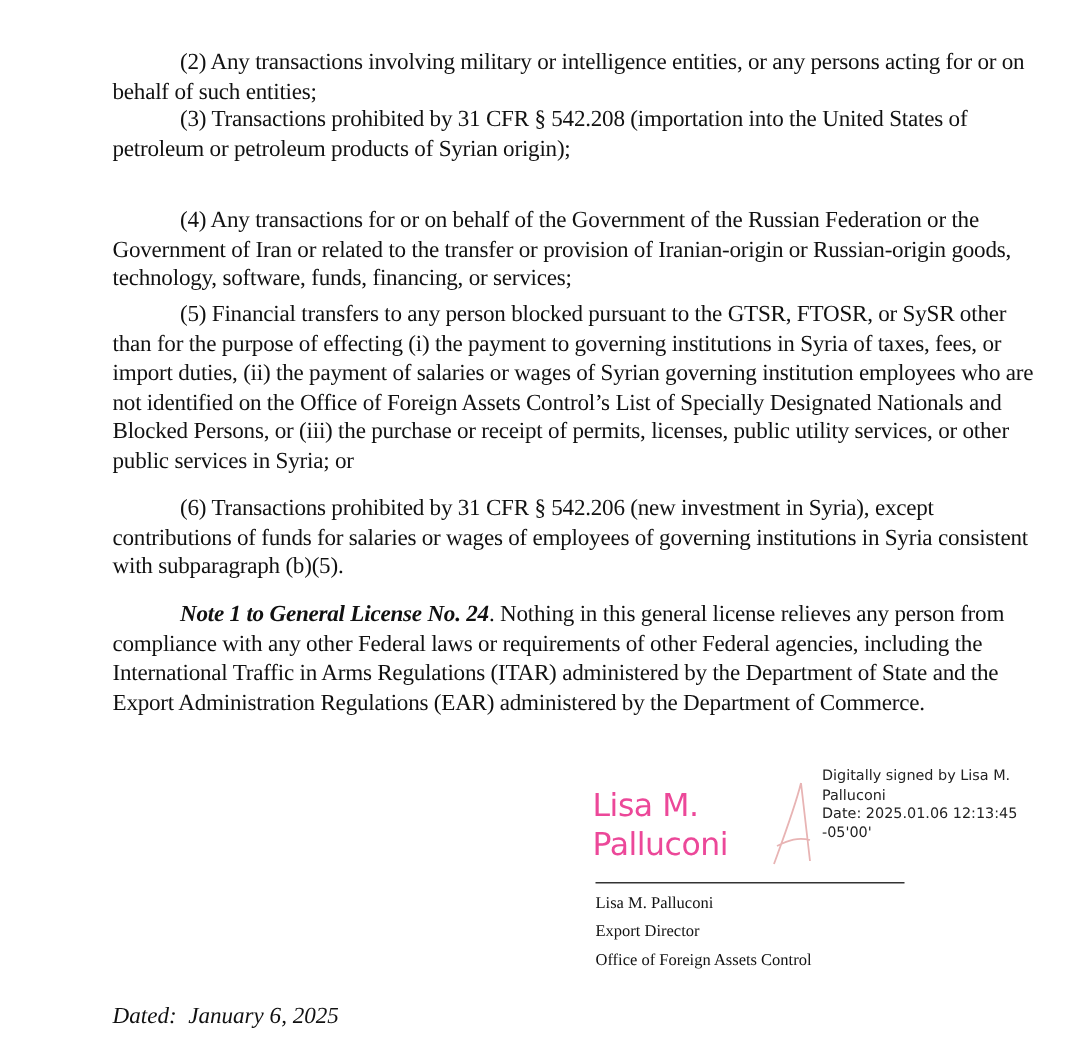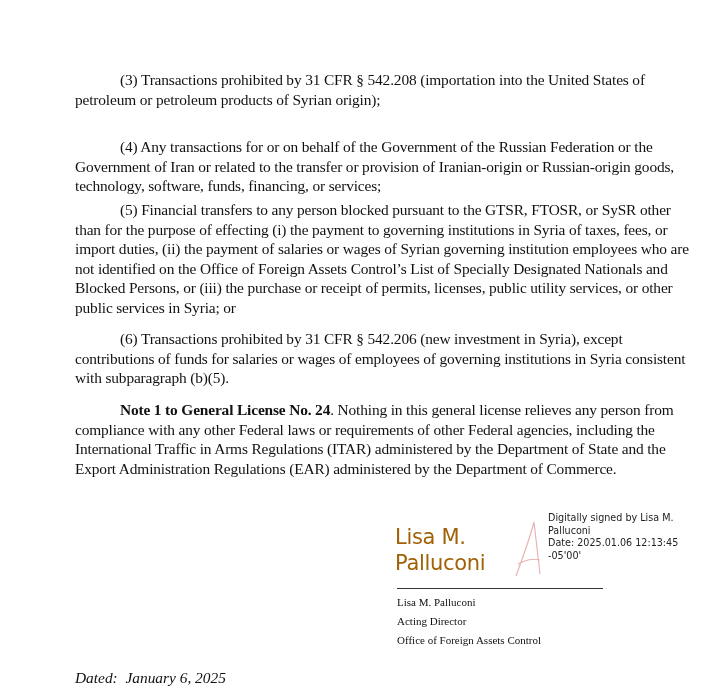--- a/index.html
+++ b/index.html
@@ -7,25 +7,25 @@
       width: 713px; height: 700px; overflow: hidden; position: relative;
       font-family: "Liberation Serif", serif; color: #111111;
     }
     .page { position: absolute; left: 0; top: 0; width: 713px; height: 700px; background: #fff; }
     .para {
       position: absolute; left: 75px; width: 615px;
       font-size: 15.4px; line-height: 19.5px; margin: 0;
       letter-spacing: -0.15px;
     }
     .indent { display: inline-block; width: 45px; }
-    .note-title { font-weight: bold; }
+    .note-title { font-weight: bold; font-style: italic; }
     .sig-hand {
       position: absolute; left: 395px; top: 524px;
       font-family: "DejaVu Sans", sans-serif; font-size: 21px; line-height: 26px;
-      color: #a16207; letter-spacing: -0.3px;
+      color: #ec4899; letter-spacing: -0.3px;
     }
     .sig-digital {
       position: absolute; left: 548px; top: 512px; width: 160px;
       font-family: "DejaVu Sans", sans-serif; font-size: 9.6px; line-height: 12.5px;
       color: #222;
     }
     .sig-mark { position: absolute; left: 512px; top: 520px; width: 30px; height: 60px; }
     .sig-line {
       position: absolute; left: 397px; top: 588px; width: 206px; height: 1px; background: #333;
     }
@@ -35,20 +35,23 @@
     }
     .dated {
       position: absolute; left: 75px; top: 668px; font-size: 15.4px; line-height: 19px; font-style: italic;
     }
   </style>
 </head>
 <body>
 
 <div class="page">
 
+  <p class="para" style="top:32px;">
+    <span class="indent"></span><span>(2)</span> <span>Any transactions involving military or intelligence entities, or any persons acting for or on behalf of such entities;</span>
+  </p>
 
   <p class="para" style="top:70px;">
     <span class="indent"></span><span>(3)</span> <span>Transactions prohibited by 31 CFR § 542.208 (importation into the United States of petroleum or petroleum products of Syrian origin);</span>
   </p>
 
   <p class="para" style="top:137px;">
     <span class="indent"></span><span>(4)</span> <span>Any transactions for or on behalf of the Government of the Russian Federation or the Government of Iran or related to the transfer or provision of Iranian-origin or Russian-origin goods, technology, software, funds, financing, or services;</span>
   </p>
 
   <p class="para" style="top:200px;">
@@ -76,21 +79,21 @@
     <div>Digitally signed by Lisa M.</div>
     <div>Palluconi</div>
     <div>Date: 2025.01.06 12:13:45</div>
     <div>-05'00'</div>
   </div>
 
   <div class="sig-line"></div>
 
   <div class="sig-block">
     <div>Lisa M. Palluconi</div>
-    <div>Acting Director</div>
+    <div>Export Director</div>
     <div>Office of Foreign Assets Control</div>
   </div>
 
   <div class="dated">
     <span>Dated:</span>&nbsp;&nbsp;<span>January 6, 2025</span>
   </div>
 
 </div>
 
 </body></html>

